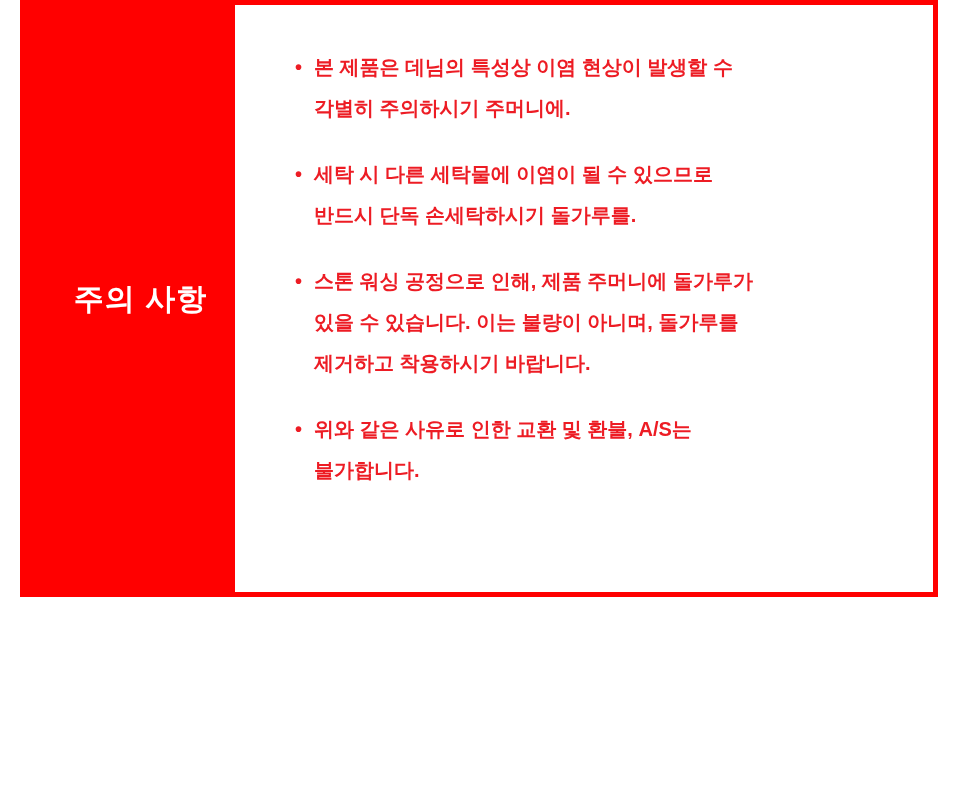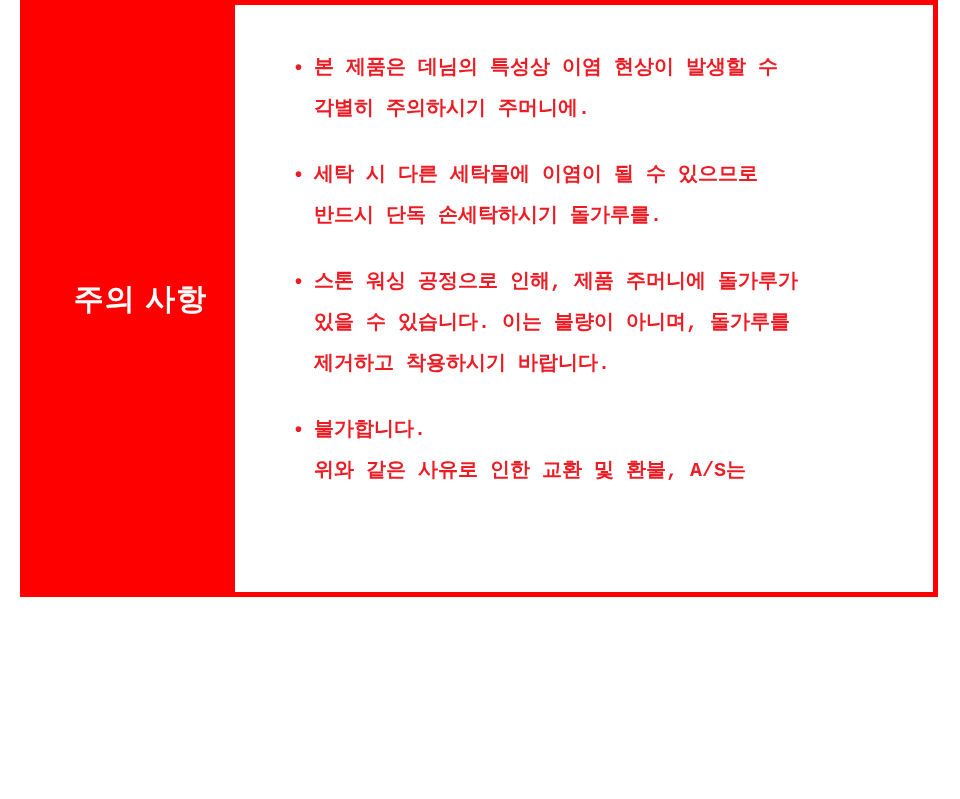--- a/index.html
+++ b/index.html
@@ -88,34 +88,33 @@
     width: 19px;
     line-height: 41px;
     color: #ed1c24;
     font-size: 20px;
     font-weight: bold;
   }
 
   .notice-line {
     display: block;
     white-space: pre;
-    font-family: Liberation Mono, monospace;
   }
 </style>
 </head>
 <body>
 
 <div id="notice-card">
 
   <div id="label-panel">
     <span id="label-text">주의 사항</span>
   </div>
 
   <div id="content-panel">
     <ul id="notice-list">
         <li class="notice-item"><span class="notice-bullet">•</span><span><span class="notice-line">본 제품은 데님의 특성상 이염 현상이 발생할 수</span><span class="notice-line">각별히 주의하시기 주머니에.</span></span></li>
         <li class="notice-item"><span class="notice-bullet">•</span><span><span class="notice-line">세탁 시 다른 세탁물에 이염이 될 수 있으므로</span><span class="notice-line">반드시 단독 손세탁하시기 돌가루를.</span></span></li>
         <li class="notice-item"><span class="notice-bullet">•</span><span><span class="notice-line">스톤 워싱 공정으로 인해, 제품 주머니에 돌가루가</span><span class="notice-line">있을 수 있습니다. 이는 불량이 아니며, 돌가루를</span><span class="notice-line">제거하고 착용하시기 바랍니다.</span></span></li>
-        <li class="notice-item"><span class="notice-bullet">•</span><span><span class="notice-line">불가합니다.</span><span class="notice-line">위와 같은 사유로 인한 교환 및 환불, A/S는</span></span></li>
+        <li class="notice-item"><span class="notice-bullet">•</span><span><span class="notice-line">위와 같은 사유로 인한 교환 및 환불, A/S는</span><span class="notice-line">불가합니다.</span></span></li>
       </ul>
   </div>
 
 </div>
 
 </body></html>

